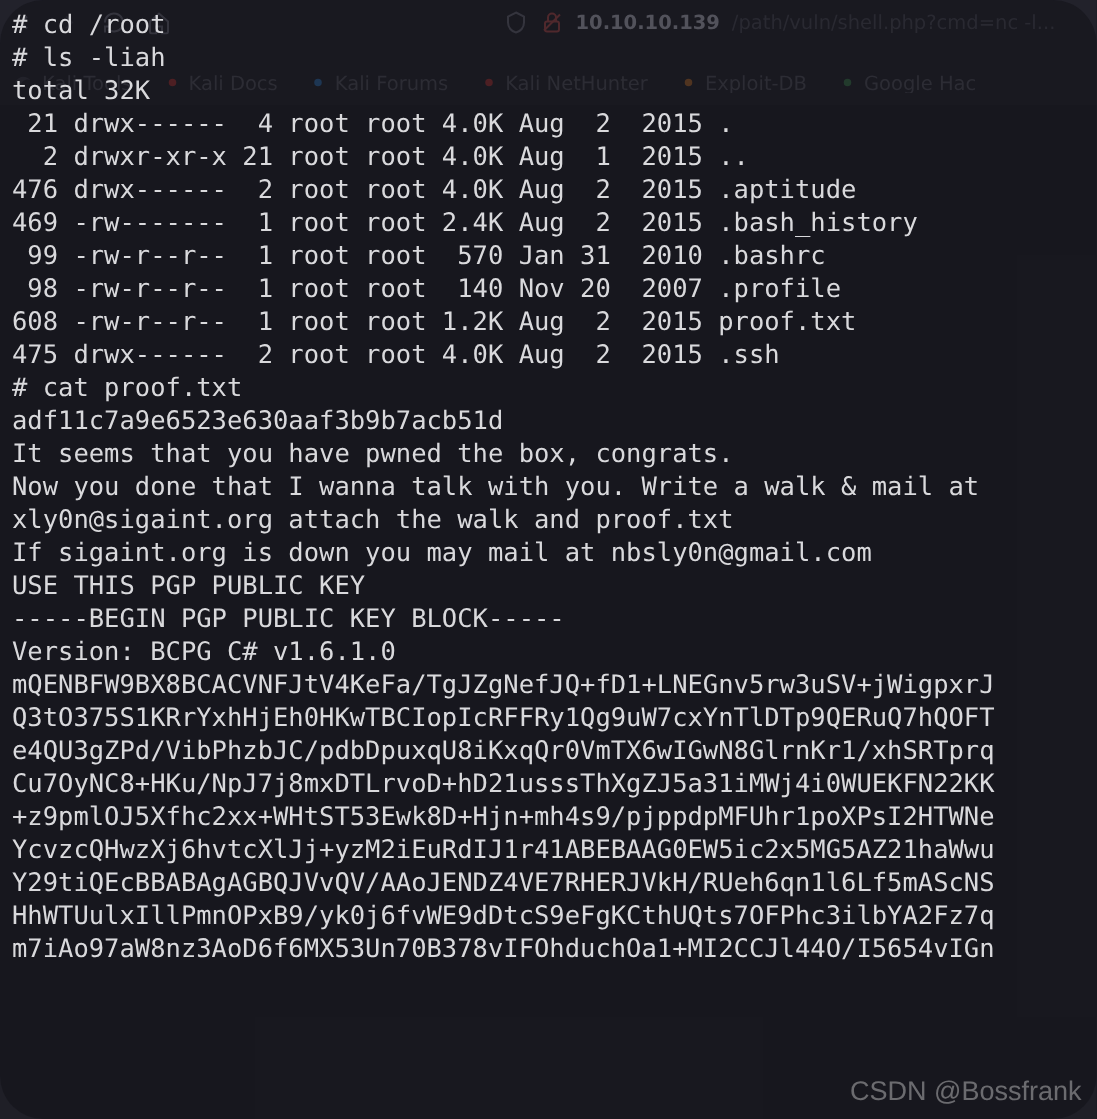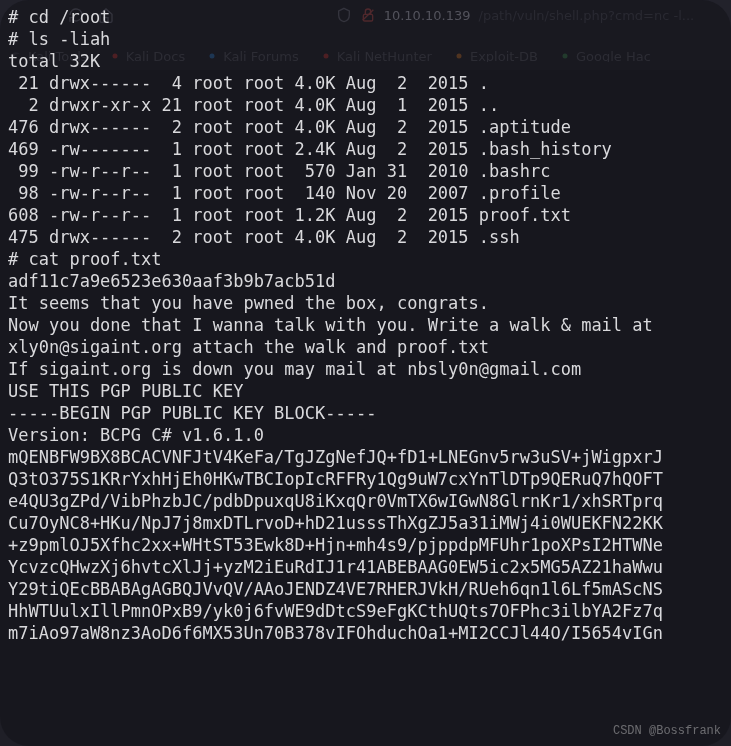--- a/index.html
+++ b/index.html
@@ -39,21 +39,21 @@
     color: #6a6a78;
   }
   .addr-icon svg { width: 16px; height: 16px; }
   .url-box {
     display: flex;
     align-items: center;
     gap: 8px;
     flex: 1;
     color: #555;
   }
-  .url-host { color: #b7b7c4; }
+  .url-host { color: #b7b7c4; font-weight: bold; }
   .url-rest { color: #4d4d58; }
   .bm-row {
     display: flex;
     align-items: center;
     height: 32px;
     padding: 0 8px;
     gap: 22px;
     color: #555;
     white-space: nowrap;
     overflow: hidden;
@@ -88,22 +88,22 @@
     overflow: hidden;
     letter-spacing: 0px;
     border-radius: 29px;
   }
   .terminal .line { display: block; }
   .watermark {
     position: absolute;
     right: 10px;
     bottom: 8px;
     color: rgba(210, 210, 210, 0.45);
-    font-family: Liberation Mono, monospace;
-    font-size: 12px;
+    font-family: Liberation Sans, sans-serif;
+    font-size: 18px;
     pointer-events: none;
   }
 </style>
 </head>
 <body>
 
 <div class="browser-chrome">
   <div class="addr-row">
     <span class="addr-icon">
       <svg viewBox="0 0 24 24" fill="none" stroke="currentColor" stroke-width="2">

